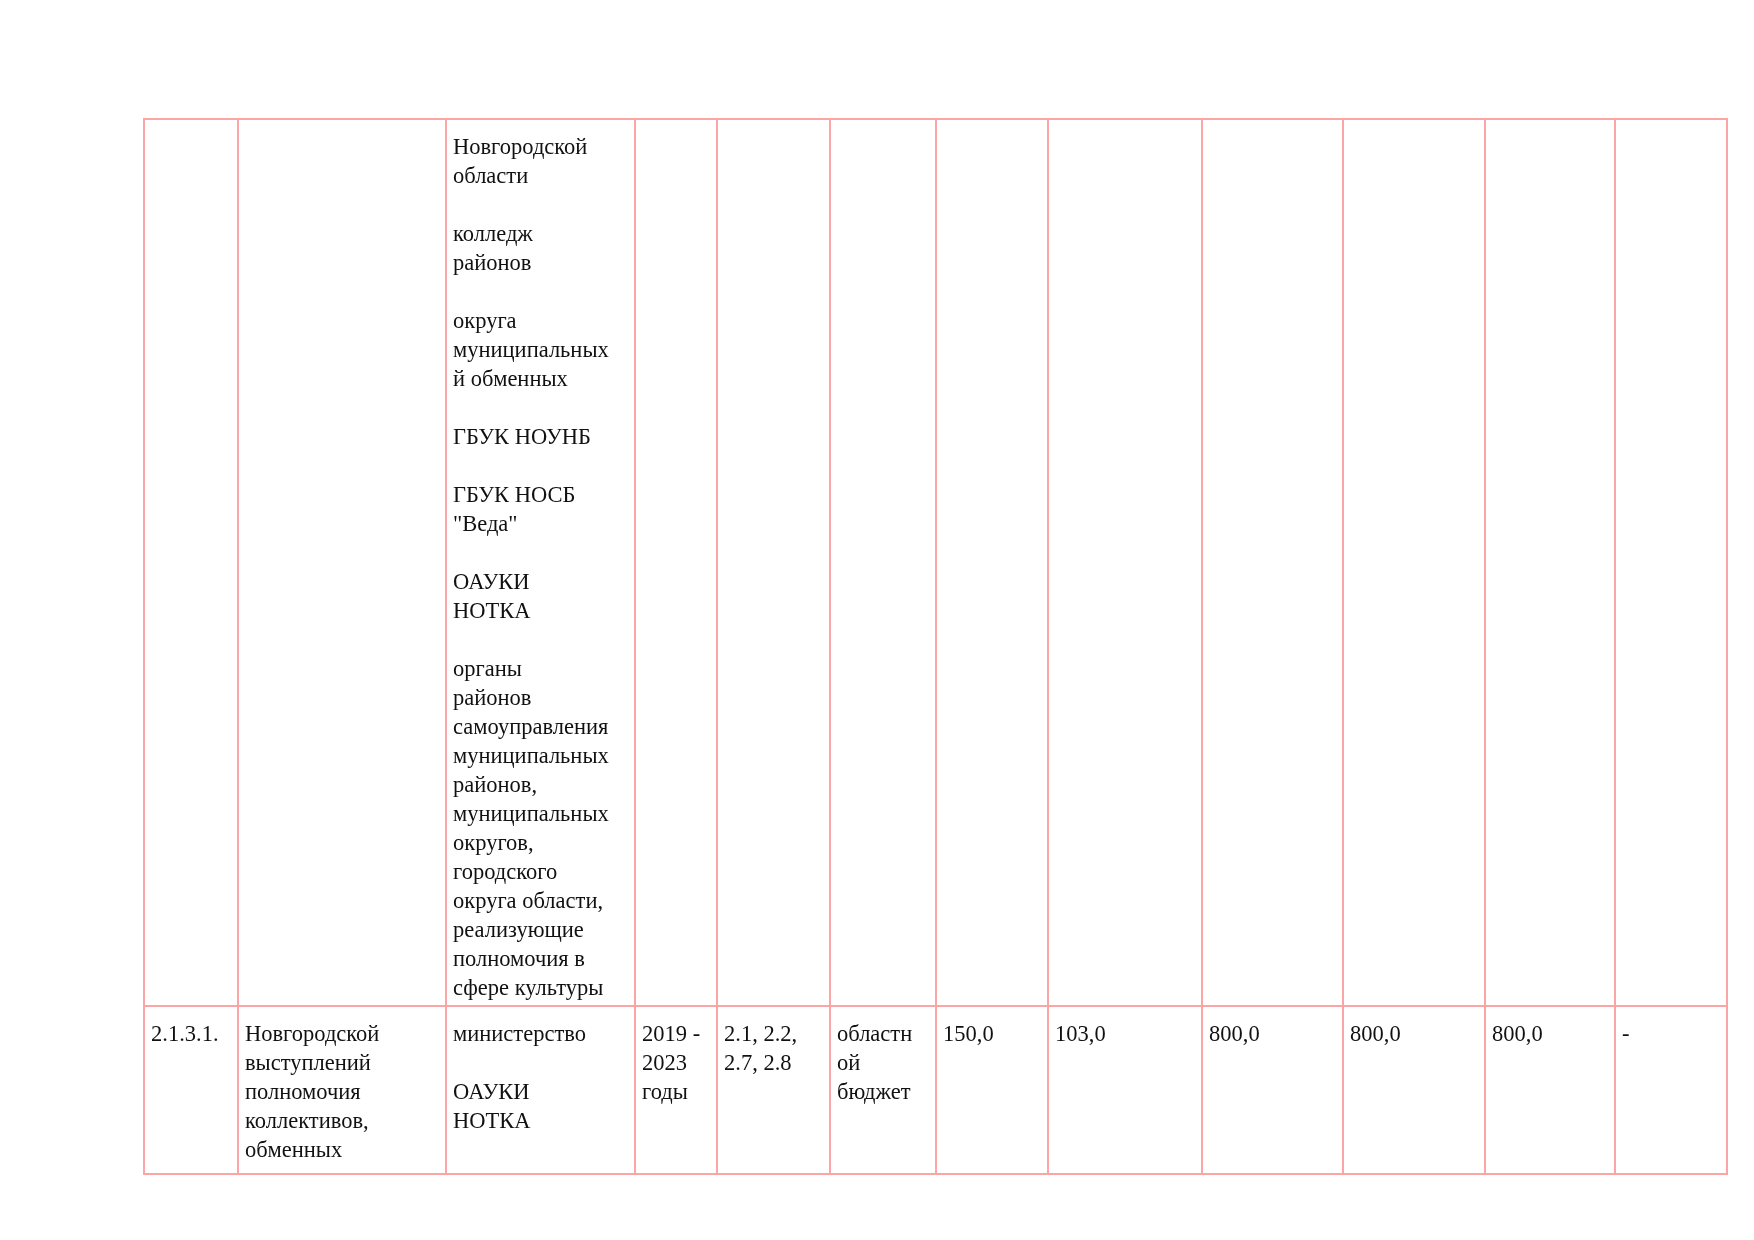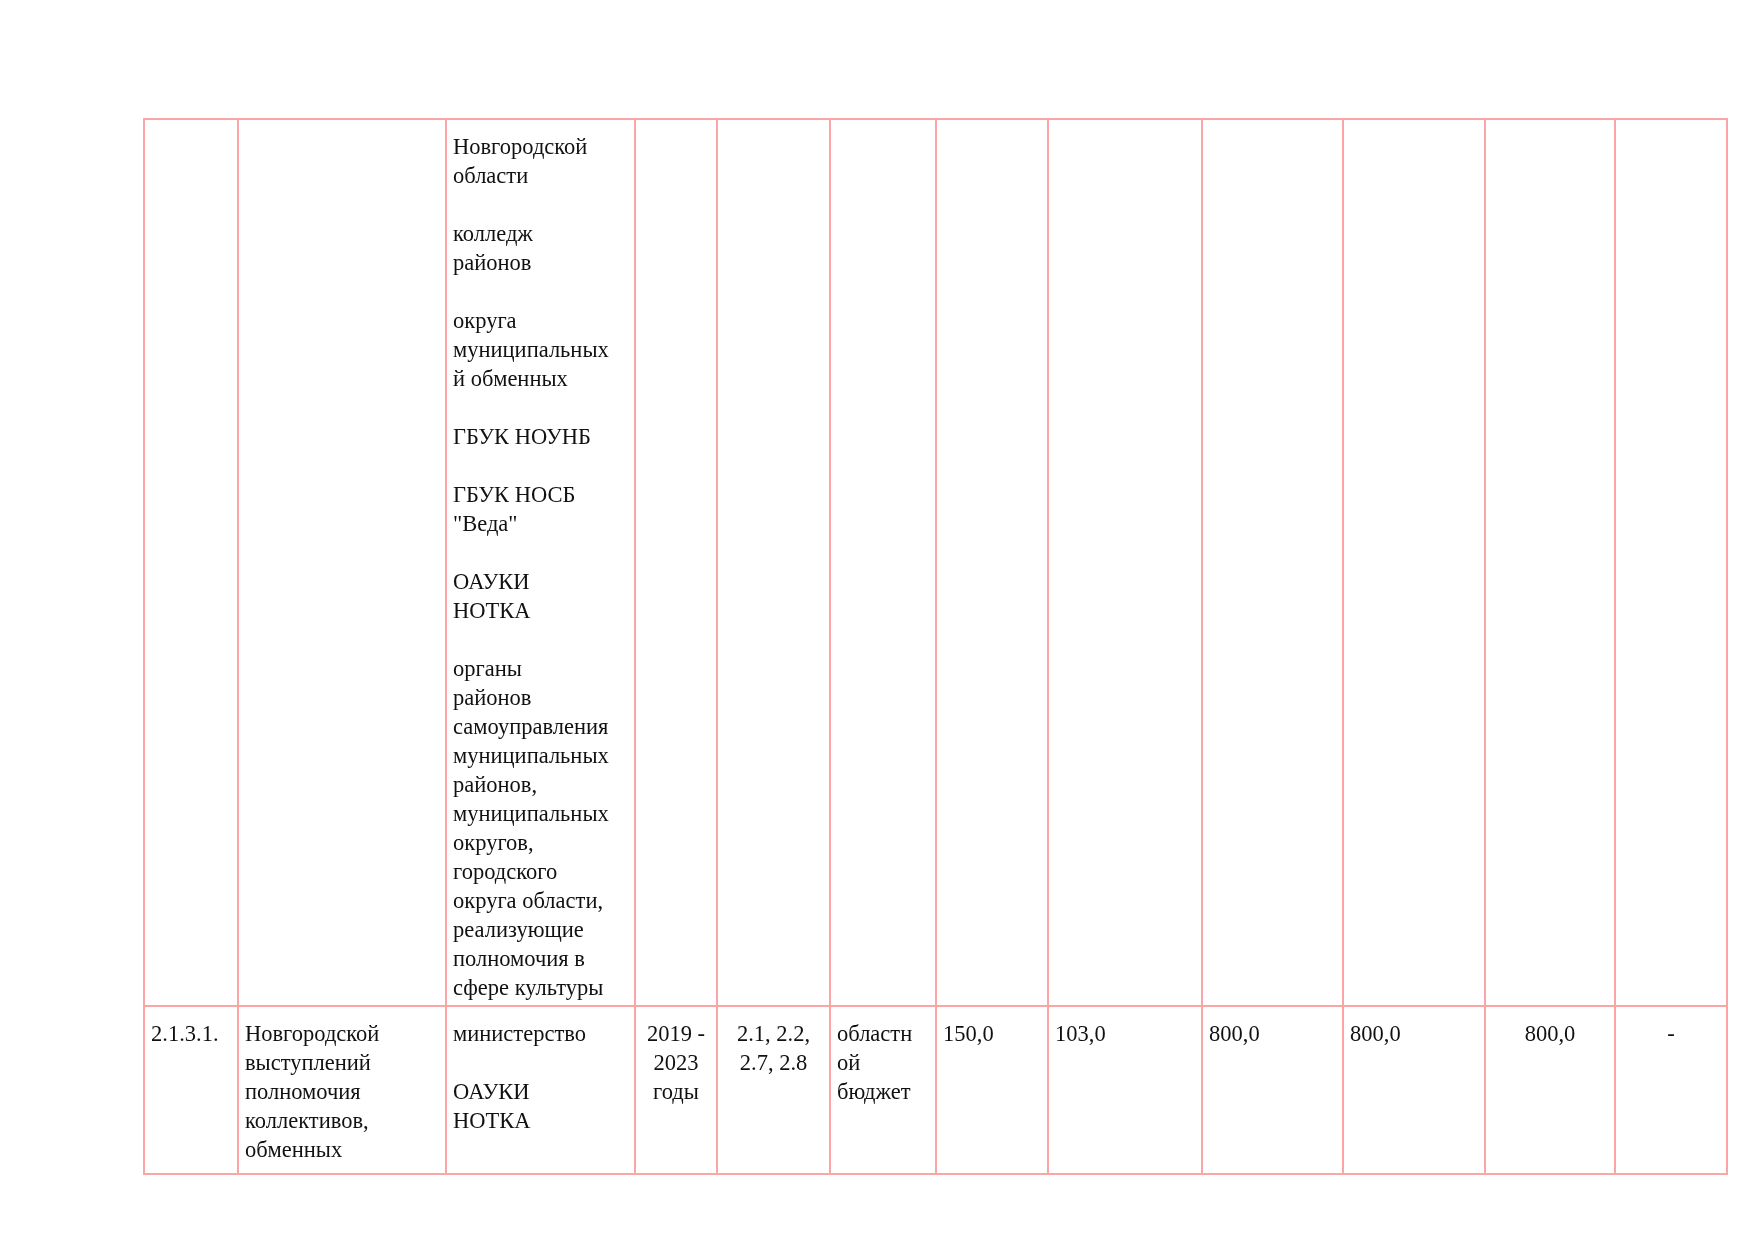--- a/index.html
+++ b/index.html
@@ -33,21 +33,21 @@
       border: 2px solid #fca5a5;
       vertical-align: top;
       padding: 12px 6px 0 6px;
       font-size: 22.5px;
       line-height: 29px;
       word-wrap: break-word;
       overflow: hidden;
     }
     table.grid tr.r1 td { height: 873px; }
     table.grid tr.r2 td { height: 154px; margin-top: 34px; }
-    .c { text-align: center; }
+    .c { }
     .gap { display: block; height: 29px; }
     .line { display: block; }
   </style>
 </head>
 <body>
 
 <div class="page">
   <table class="grid">
     <colgroup>
       <col style="width:94px">

